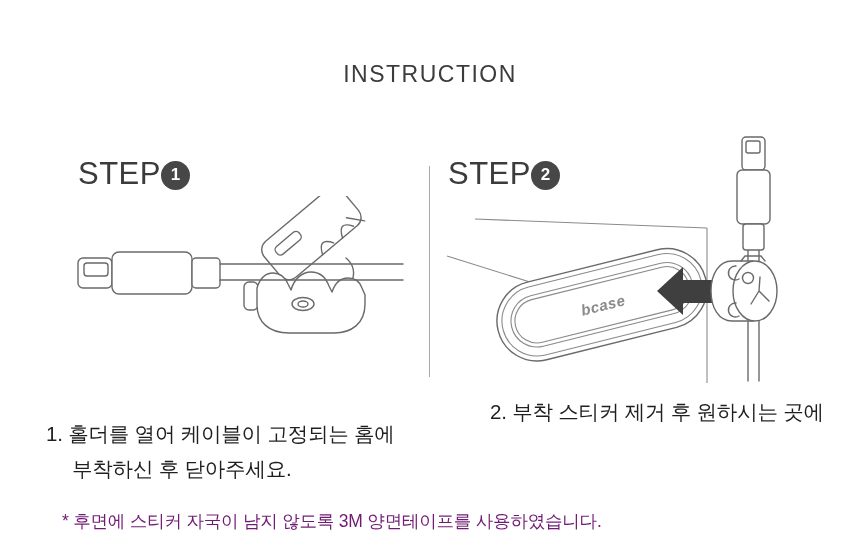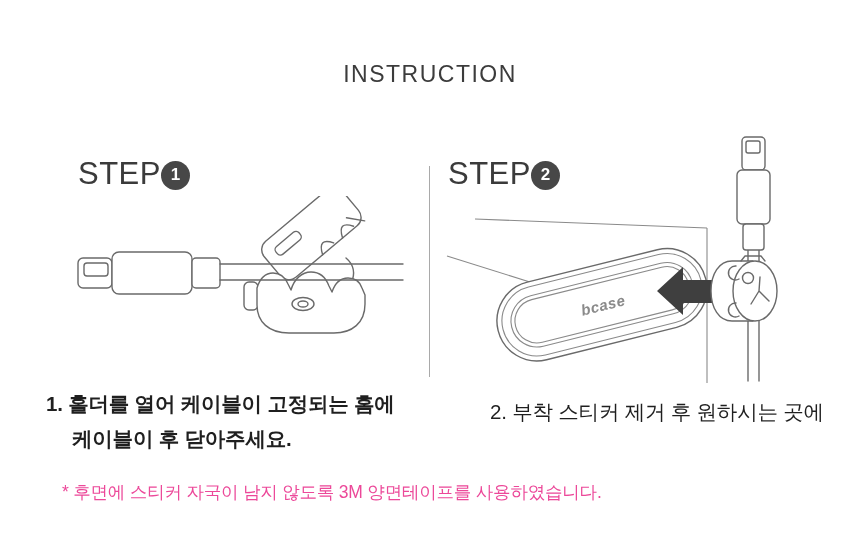--- a/index.html
+++ b/index.html
@@ -70,30 +70,30 @@
   #step2-illus { left: 445px; top: 115px; width: 400px; height: 280px; }
 
   .step-text {
     position: absolute;
     font-size: 20.5px;
     line-height: 35px;
     color: #1f1f1f;
     letter-spacing: -0.2px;
     white-space: nowrap;
   }
-  #step1-text { left: 46px;  top: 386px; font-weight: bold; }
+  #step1-text { left: 46px;  top: 416px; }
   #step2-text { left: 449px; top: 394px; margin-left: 41px; }
   .step-text .line2 { padding-left: 26px; }
 
   .footnote {
     position: absolute;
     left: 62px;
-    top: 480px;
+    top: 509px;
     font-size: 17.5px;
-    color: #ec4899;
+    color: #701a75;
     letter-spacing: -0.2px;
     white-space: nowrap;
   }
 
   svg .ln  { fill: none; stroke: #6a6a6a; stroke-width: 1.4; stroke-linecap: round; stroke-linejoin: round; }
   svg .wh  { fill: #ffffff; stroke: #6a6a6a; stroke-width: 1.4; stroke-linejoin: round; }
   svg .thin{ fill: none; stroke: #8a8a8a; stroke-width: 1.1; }
   svg .logo-text {
     font-family: "Liberation Sans", sans-serif;
     font-size: 15px;
@@ -186,21 +186,21 @@
       <path class="ln" d="M296,146 l4,-5 h16 l4,5"></path>
       <path class="ln" d="M291,151 a7,7 0 1 0 3,13"></path>
       <path class="ln" d="M291,188 a7,7 0 1 0 3,13"></path>
       <circle class="ln" cx="303" cy="163" r="5.5"></circle>
       <path class="ln" d="M314,176 l-8,13 M314,176 l10,10 M314,176 l1,-14"></path>
     </g>
   </svg>
 
   <div class="step-text" id="step1-text">
     <div class="line1">1. 홀더를 열어 케이블이 고정되는 홈에</div>
-    <div class="line2">케이블이 후 닫아주세요.</div>
+    <div class="line2">부착하신 후 닫아주세요.</div>
   </div>
 
   <div class="step-text" id="step2-text">
     <div class="line1">2. 부착 스티커 제거 후 원하시는 곳에</div>
   </div>
 
   <div class="footnote">* 후면에 스티커 자국이 남지 않도록 3M 양면테이프를 사용하였습니다.</div>
 
 </div>
 

